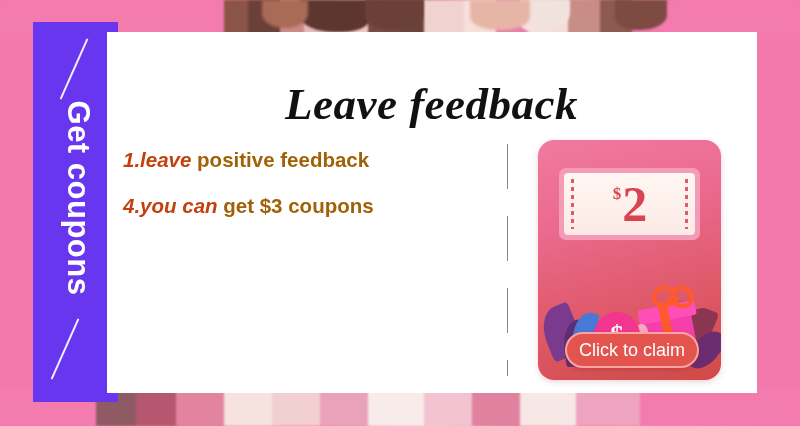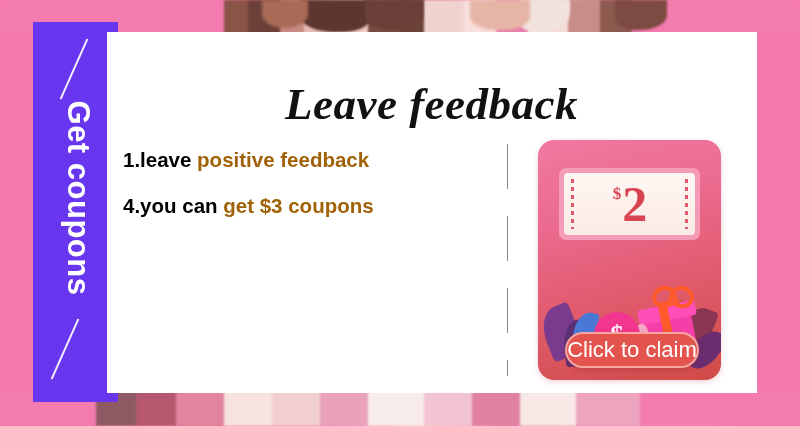--- a/index.html
+++ b/index.html
@@ -79,21 +79,21 @@
     letter-spacing:.5px;
     padding-right:20px;
     padding-left:19px;
   }
 
   
   .lines{position:absolute;left:16px;top:105px;width:390px;}
   .line{font-size:20.5px;font-weight:700;line-height:46px;white-space:nowrap;color:#5433DE;}
   .line.indent{padding-left:16px;}
   .pk{color:#a16207;}
-  .pu{color:#000000;}
+  .pu{color:#c2410c;font-style:italic;}
 
   
   .divider{
     position:absolute;left:400px;top:112px;width:1px;height:232px;
     background-image:linear-gradient(#8a8a8a 62%, rgba(255,255,255,0) 0%);
     background-size:1px 72px;background-repeat:repeat-y;
   }
 
   
   .coupon{
@@ -144,21 +144,21 @@
   .coin{position:absolute;left:56px;bottom:22px;width:46px;height:46px;border-radius:50%;
     background:#F2358F;display:flex;align-items:center;justify-content:center;
     color:#ffffff;font-size:27px;font-weight:700;font-family:"Liberation Serif",serif;}
   .balloon{position:absolute;left:96px;bottom:38px;width:14px;height:18px;background:#F6A7C4;border-radius:50%;transform:rotate(8deg);}
 
   .claim-btn{
     position:absolute;left:27px;bottom:12px;width:130px;height:32px;
     border-radius:18px;background:#E4544F;
     border:2px solid #F6A6A0;
     display:flex;align-items:center;justify-content:center;
-    color:#ffffff;font-size:22px;font-weight:400;
+    color:#ffffff;font-size:18px;font-weight:400;
     box-shadow:0 2px 4px rgba(150,40,40,.28);
     cursor:pointer;
     margin-top:11px;
   }
 </style>
 </head>
 <body>
 
 <div id="stage">
 

